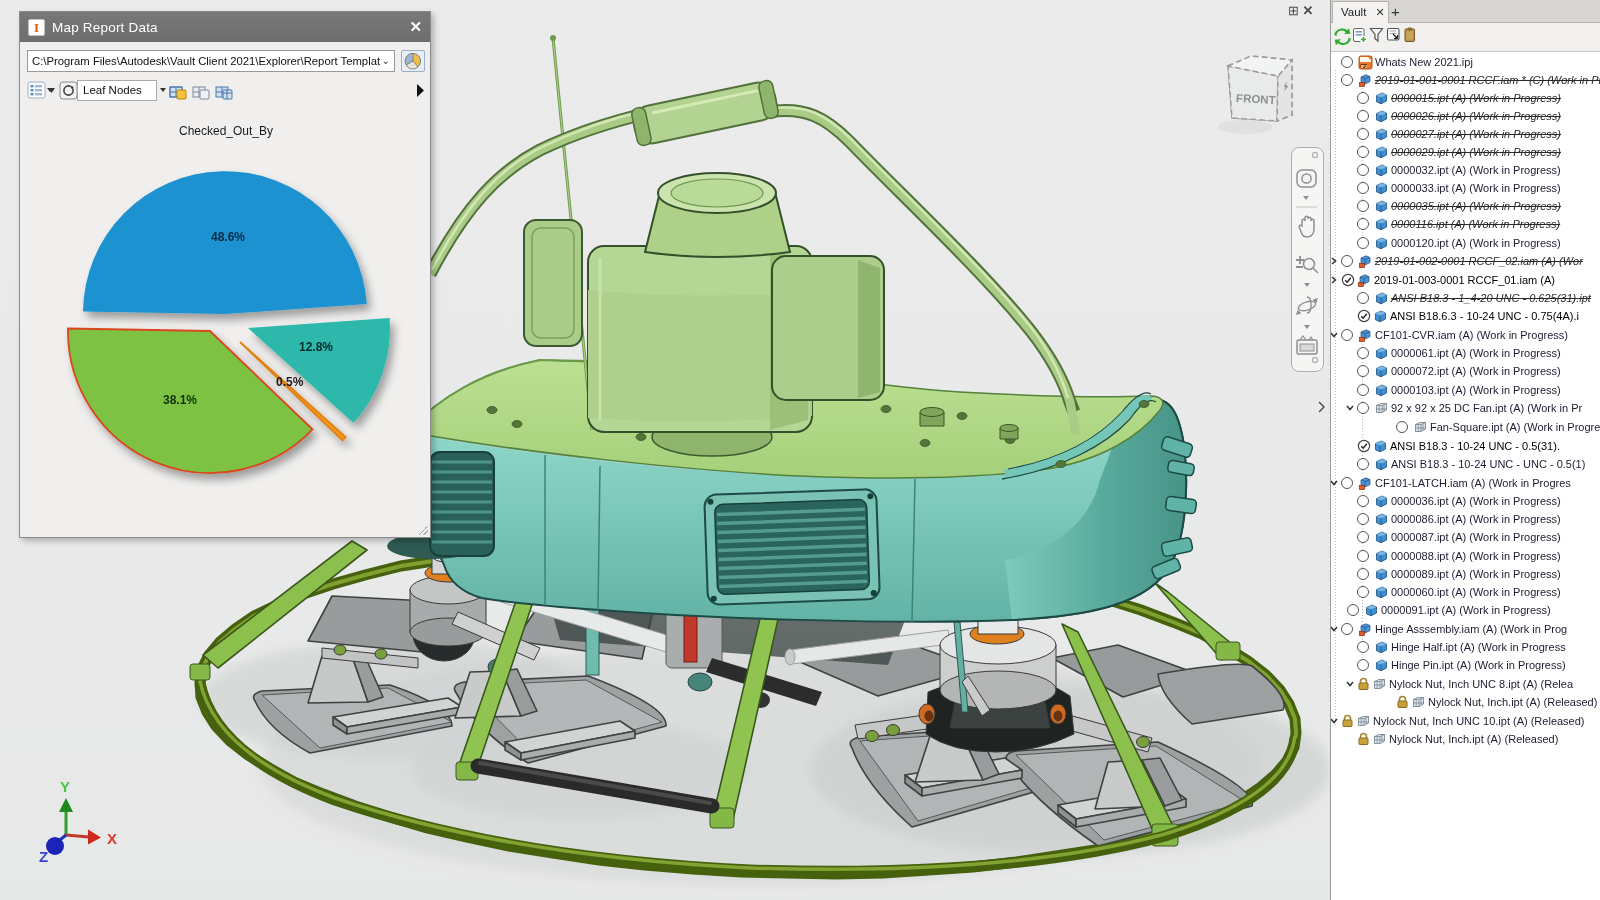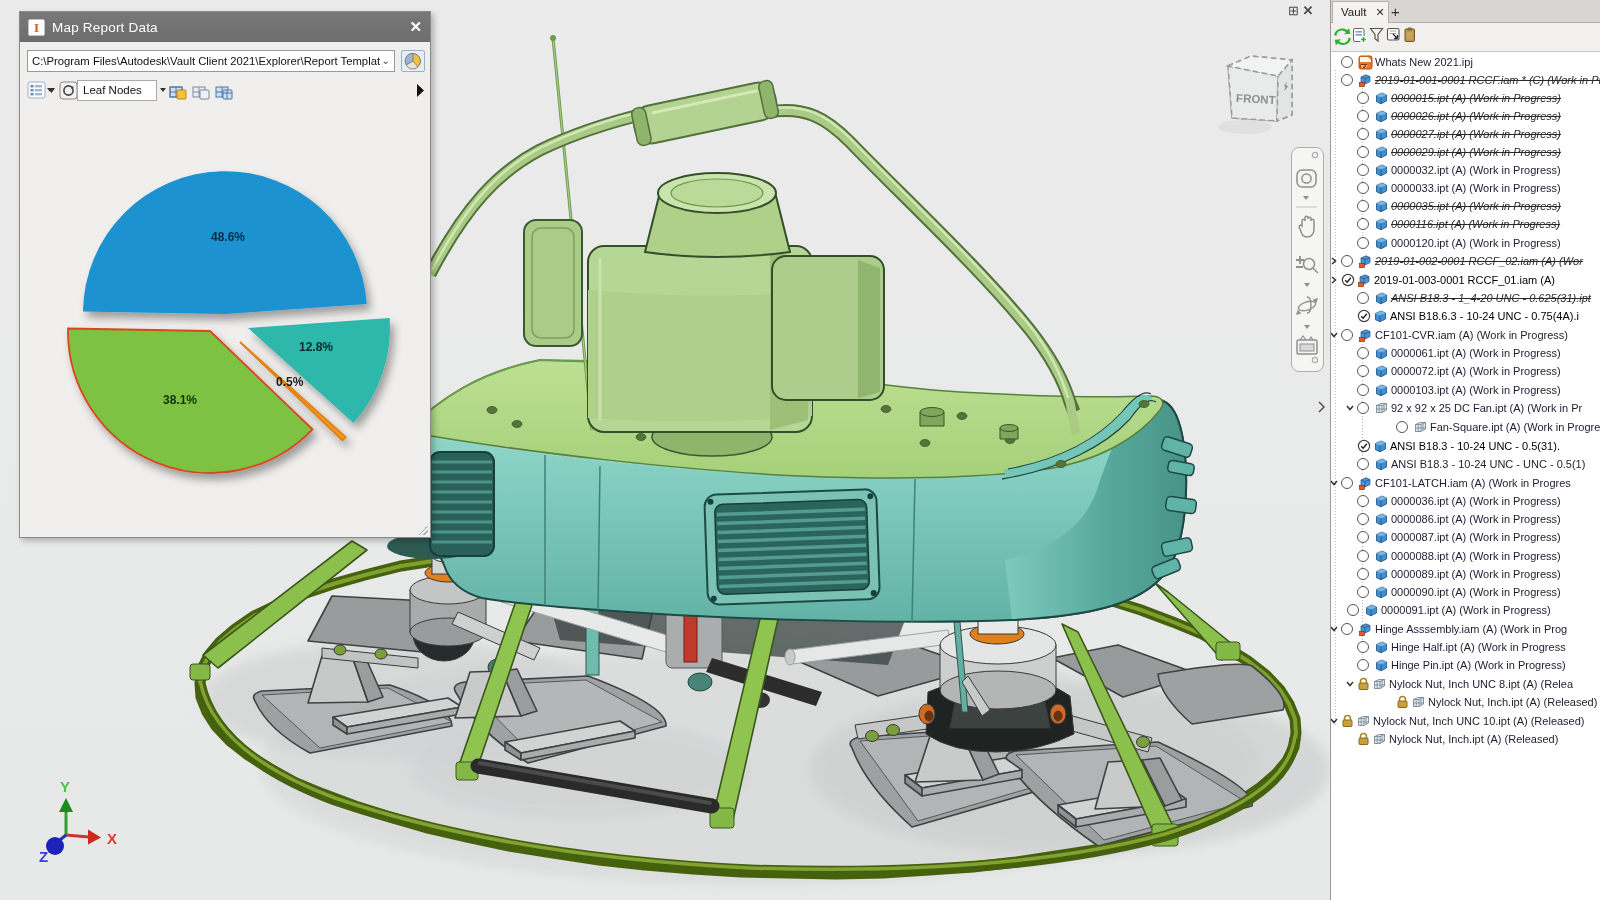--- a/index.html
+++ b/index.html
@@ -801,21 +801,21 @@
 <div class="row" style="top:583px;left:14px">
           <span class="g" style="width:10px"></span>
           <span class="g">
             <span class="circ"></span>
           </span>
           <span class="g">
             <svg width="15" height="15">
               <use href="#ipt"></use>
             </svg>
           </span>
-          <span class="tx">0000090.ipt (A) (Work in Progress)</span>
+          <span class="tx">0000060.ipt (A) (Work in Progress)</span>
         </div>
 <div class="row" style="top:601px;left:4px">
           <span class="g" style="width:10px"></span>
           <span class="g">
             <span class="circ"></span>
           </span>
           <span class="g">
             <svg width="15" height="15">
               <use href="#ipt"></use>
             </svg>
@@ -972,20 +972,21 @@
           <path d="M165 12 h12 M171 7 v10" stroke="#4a77a8" fill="none"></path>
           <rect x="172" y="10" width="9" height="9" rx="1" fill="#cfe0f0" stroke="#4a77a8"></rect>
           <path d="M172 13 h9 M176 10 v9" stroke="#4a77a8"></path>
         </g>
         <path d="M390 4 l7 6.5 -7 6.5 z" fill="#111"></path>
       </svg>
       <div id="leaf">Leaf Nodes</div>
       <div class="dd" style="left:20px"></div>
       <div class="dd" style="left:133px"></div>
     </div>
+    <div id="chart-title">Checked_Out_By</div>
     <svg id="chart" style="position:absolute;left:0;top:100px" width="412" height="410" viewBox="20 111 412 410">
       <defs>
         <filter id="sh" x="-20%" y="-20%" width="140%" height="140%">
           <feDropShadow dx="4" dy="6" stdDeviation="4" flood-color="#000" flood-opacity="0.35"></feDropShadow>
         </filter>
       </defs>
       <g filter="url(#sh)">
         <path d="M225.0,313.0 L83.0,310.5 A142,142 0 0 1 366.7,303.1 Z" fill="#1b93d0"></path>
       </g>
       <g filter="url(#sh)">

